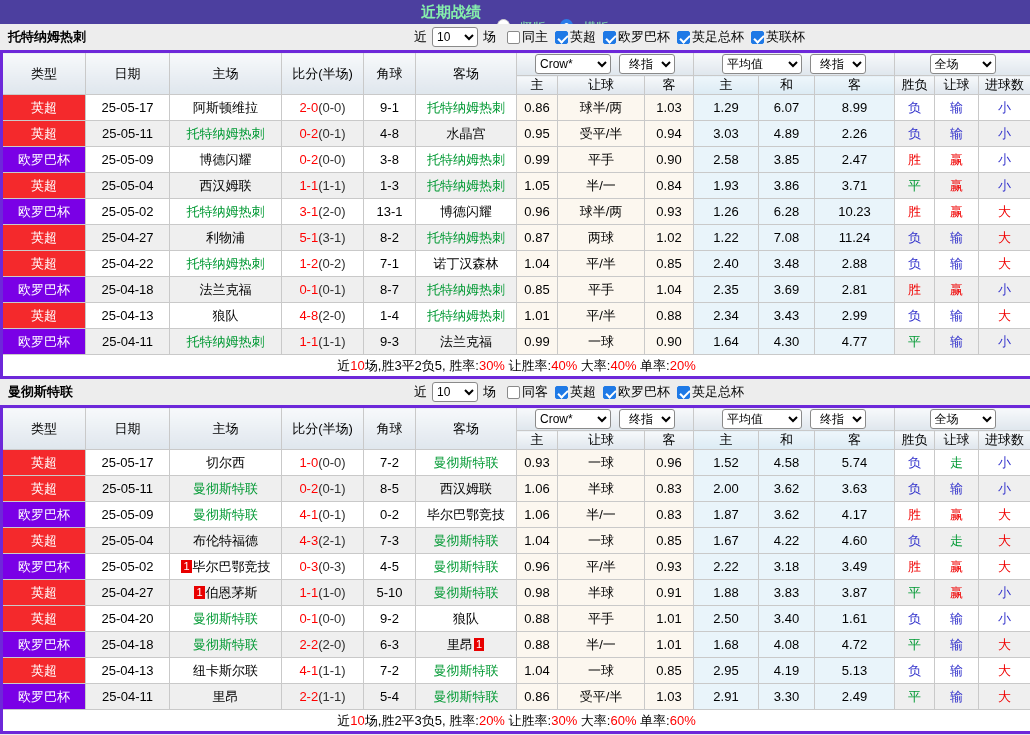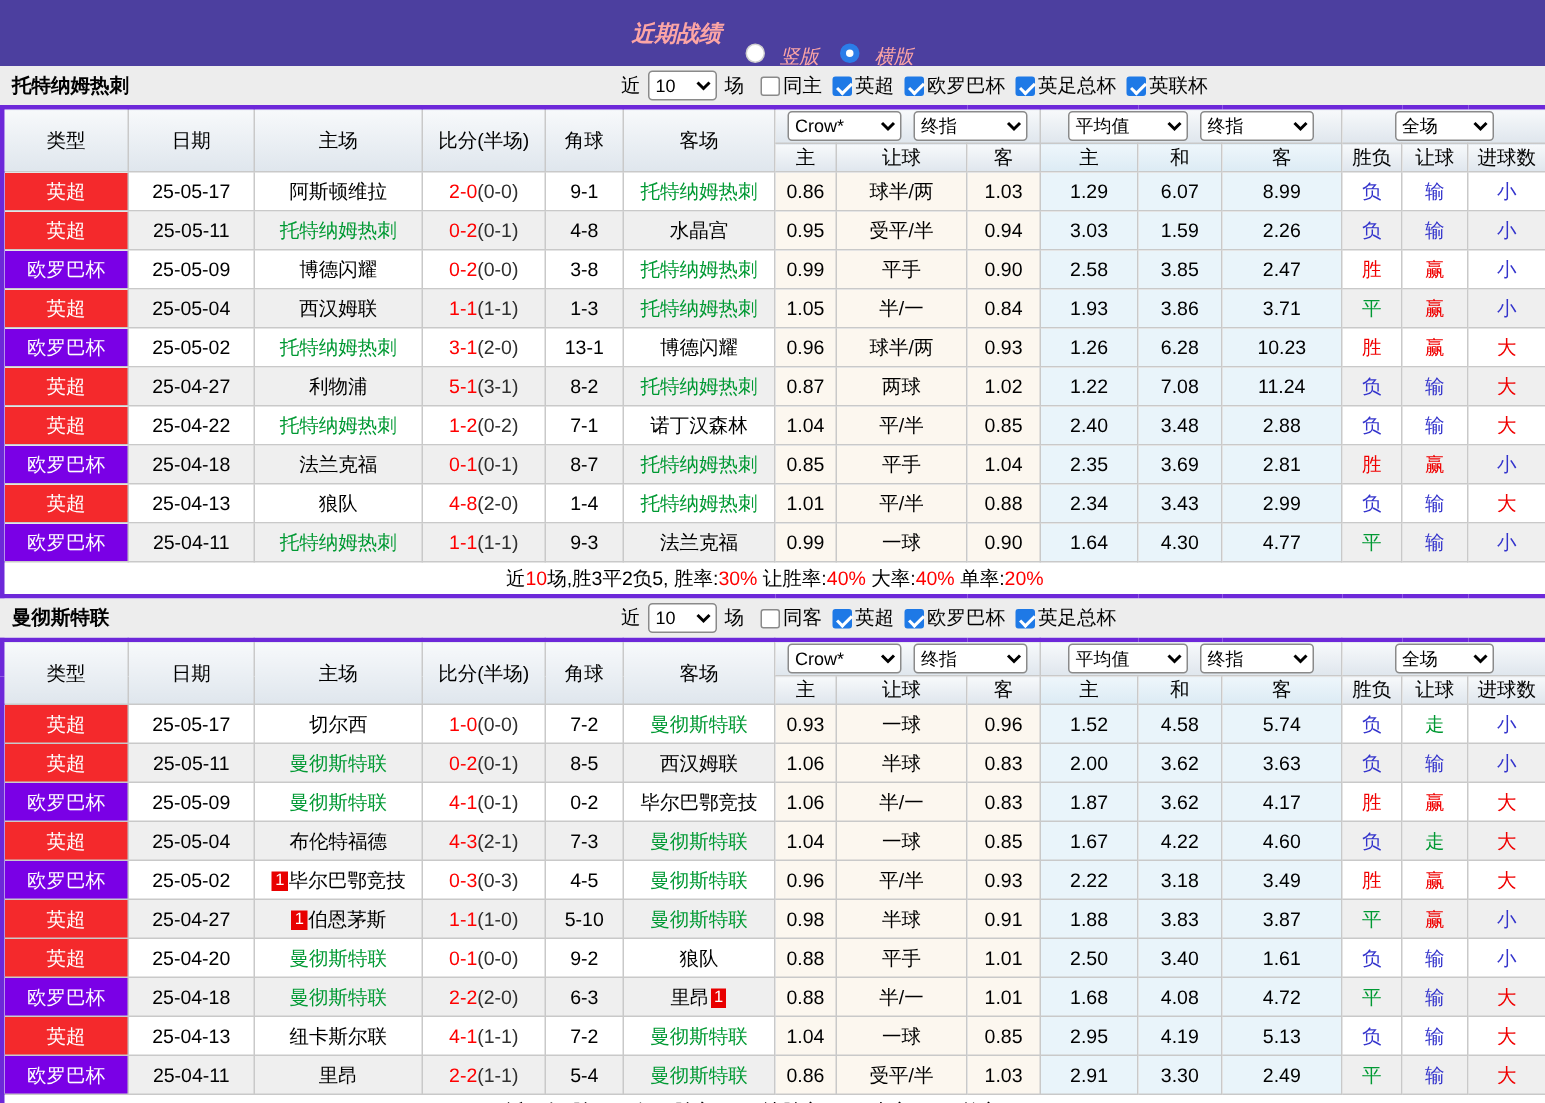--- a/index.html
+++ b/index.html
@@ -1,17 +1,17 @@
 <!DOCTYPE html>
 <html><head>
 <meta charset="utf-8">
 <style>
   * { box-sizing: border-box; }
   body { margin:0; width:1030px; background:#ededed; font-family:"Liberation Sans","DejaVu Sans",sans-serif; color:#000; }
-  .topbar { height:44px; background:#4c3f9f; display:flex; align-items:center; justify-content:center; gap:16px; color:#fca5a5;font-style:italic; }
+  .topbar { height:24px; background:#4c3f9f; display:flex; align-items:center; justify-content:center; gap:16px; color:#86efac; }
   .topbar .ttl { font-weight:bold; font-size:15px; }
   .radio-group { display:flex; align-items:center; gap:14px; font-size:13px; }
   .radio-group label { display:flex; align-items:flex-start; gap:10px; cursor:pointer;margin-top:32px; }
   .radio { width:13px; height:13px; border-radius:50%; background:#fff; border:1px solid #cfcfcf; display:inline-block; }
   .radio.checked { border:4px solid #2b7de9; }
   .section-head { height:26px; position:relative; display:flex; align-items:center; background:#ededed; }
   .team-title { font-weight:bold; font-size:13px; padding-left:8px; }
   .filters { position:absolute; left:412px; display:flex; align-items:center; white-space:nowrap; font-size:13px; gap:3px; }
   .flbl { margin:0 2px; }
   .cbwrap { display:inline-flex; align-items:center; margin-left:6px; cursor:pointer; }
@@ -32,21 +32,21 @@
   td.badge-red    { background:#f4292c !important; color:#fff; }
   td.badge-purple { background:#7a00e6 !important; color:#fff; }
   .tg { color:#009933; }
   .sc { color:#ff0000; }
   .hf { color:#2f2f2f; }
   .r { color:#f00000; } .b { color:#3333cc; } .g { color:#009933; }
   .card { display:inline-block; background:#e80000; color:#fff; font-size:11px; line-height:13px; padding:0 2px; margin:0 1px; vertical-align:1px; }
   tfoot td { height:23px; font-size:13px; background:#fff; }
   .red { color:#ff0000; }
   .sel { font-size:12px; height:20px; border:1px solid #8a8a8a; border-radius:3px; background:#fff; }
-  .sel-n { width:46px; } .sel-crow { width:76px; } .sel-fin { width:76px; } .sel-avg { width:80px; } .sel-full { width:66px; }
+  .sel-n { width:46px; } .sel-crow { width:76px; } .sel-fin { width:56px;text-align:center; } .sel-avg { width:80px; } .sel-full { width:66px; }
   .ddwrap { display:flex; justify-content:center; align-items:center; gap:8px; }
 </style>
 </head>
 <body>
 
 <div class="topbar">
   <span class="ttl">近期战绩</span>
   <div class="radio-group">
     <label>
       <span class="radio"></span>
@@ -166,21 +166,21 @@
           <td class="badge-red">英超</td>
           <td>25-05-11</td>
           <td><span class="tg">托特纳姆热刺</span></td>
           <td><span class="sc">0-2</span><span class="hf">(0-1)</span></td>
           <td>4-8</td>
           <td><span class="">水晶宫</span></td>
           <td class="c-cream">0.95</td>
           <td class="c-cream">受平/半</td>
           <td class="c-cream">0.94</td>
           <td class="c-blue">3.03</td>
-          <td class="c-blue">1.59</td>
+          <td class="c-blue">4.89</td>
           <td class="c-blue">2.26</td>
           <td class="b">负</td>
           <td class="b">输</td>
           <td class="b">小</td>
         </tr>
         <tr>
           <td class="badge-purple">欧罗巴杯</td>
           <td>25-05-09</td>
           <td><span class="">博德闪耀</span></td>
           <td><span class="sc">0-2</span><span class="hf">(0-0)</span></td>

